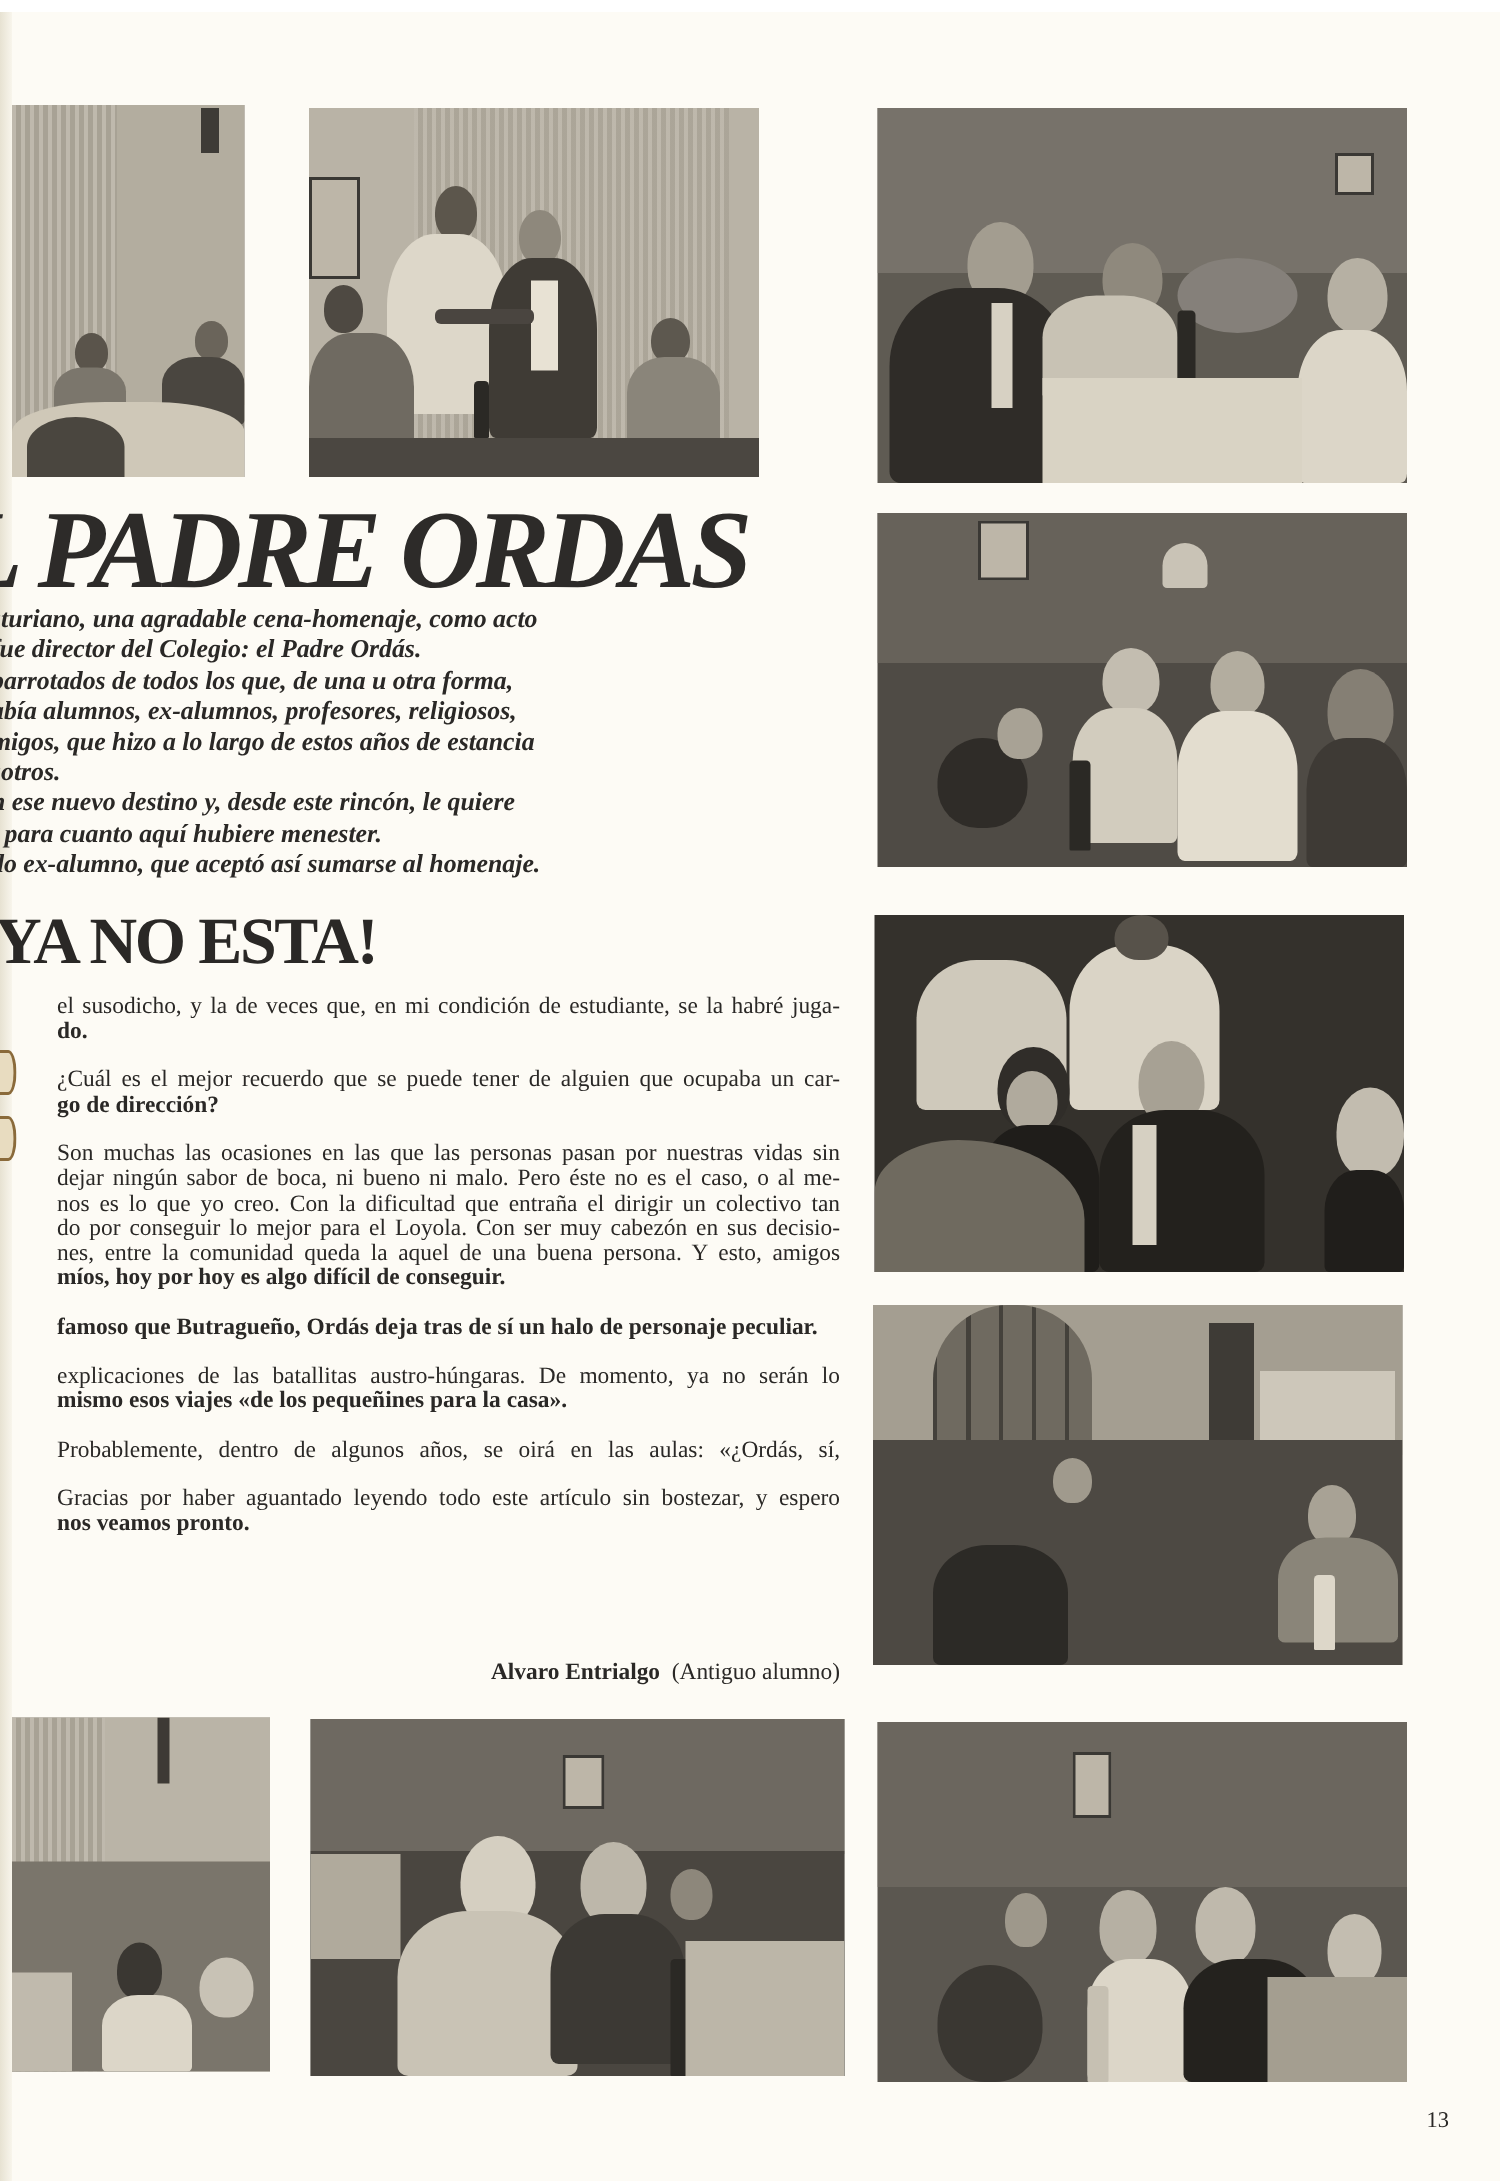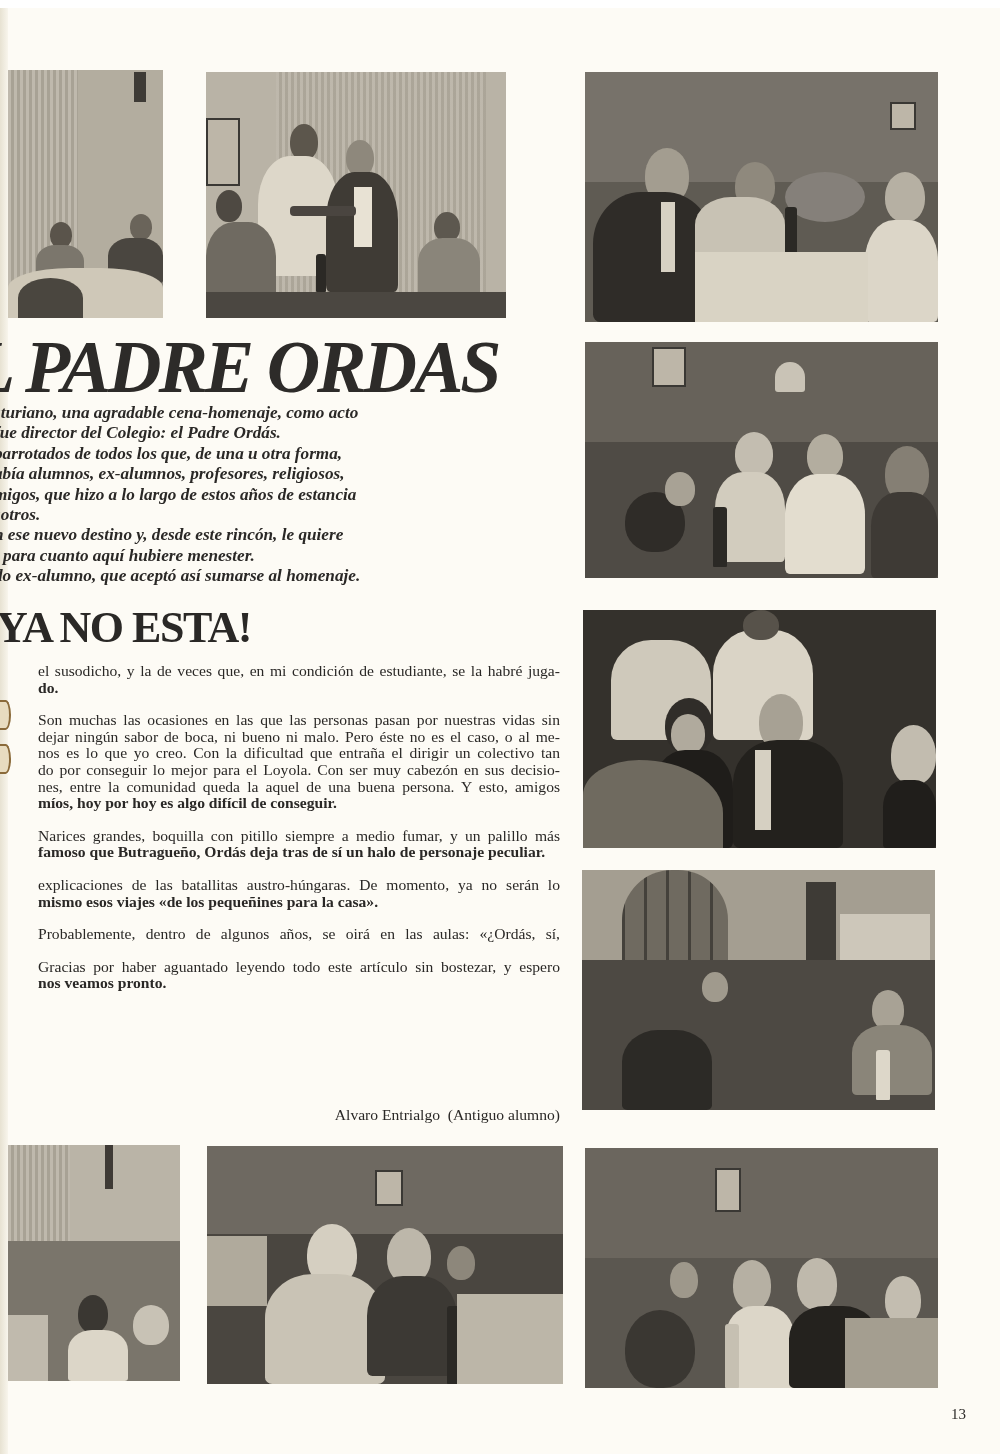--- a/index.html
+++ b/index.html
@@ -52,21 +52,21 @@
       font-size: 15.6px; line-height: 16.6px; color: #2a2826;
       text-align: justify;
     }
     .body-text p { margin: 0 0 16px 16px; }
     .body-text .line { display: block; text-align: justify; text-align-last: justify; white-space: nowrap; }
     .body-text .line.last { text-align-last: left; font-weight: bold; }
     .signature {
       position: absolute; right: 440px; top: 1106px;
       font-size: 15.6px; color: #2a2826; white-space: nowrap;
     }
-    .signature b { font-weight: normal; }
+    .signature b { font-weight: bold; }
     .binding-hole { position: absolute; left: 0; width: 9px; height: 26px;
       border-radius: 0 50% 50% 0; border: 2px solid #8a6a3a; border-left: none; background: #e8dcc0; }
     .page-number { position: absolute; left: 951px; top: 1406px; font-size: 15px; color: #2a2826; }
   </style>
 </head>
 <body>
 
 <div class="page-edge-top"></div>
 <div class="page-edge-left"></div>
 
@@ -215,29 +215,32 @@
 </div>
 
 <div class="subhead">YA NO ESTA!</div>
 
 <div class="body-text">
   <p>
     <span class="line">el susodicho, y la de veces que, en mi condición de estudiante, se la habré juga-</span>
     <span class="line last">do.</span>
   </p>
   <p>
+    <span class="line">¿Cuál es el mejor recuerdo que se puede tener de alguien que ocupaba un car-</span>
+    <span class="line last">go de dirección?</span>
+  </p>
+  <p>
     <span class="line">Son muchas las ocasiones en las que las personas pasan por nuestras vidas sin</span>
     <span class="line">dejar ningún sabor de boca, ni bueno ni malo. Pero éste no es el caso, o al me-</span>
     <span class="line">nos es lo que yo creo. Con la dificultad que entraña el dirigir un colectivo tan</span>
     <span class="line">do por conseguir lo mejor para el Loyola. Con ser muy cabezón en sus decisio-</span>
     <span class="line">nes, entre la comunidad queda la aquel de una buena persona. Y esto, amigos</span>
     <span class="line last">míos, hoy por hoy es algo difícil de conseguir.</span>
   </p>
   <p>
-    <span class="line">Narices grandes, boquilla con pitillo siempre a medio fumar, y un palillo más</span>
     <span class="line last">famoso que Butragueño, Ordás deja tras de sí un halo de personaje peculiar.</span>
   </p>
   <p>
     <span class="line">explicaciones de las batallitas austro-húngaras. De momento, ya no serán lo</span>
     <span class="line last">mismo esos viajes «de los pequeñines para la casa».</span>
   </p>
   <p>
     <span class="line">Probablemente, dentro de algunos años, se oirá en las aulas: «¿Ordás, sí,</span>
   </p>
   <p>

